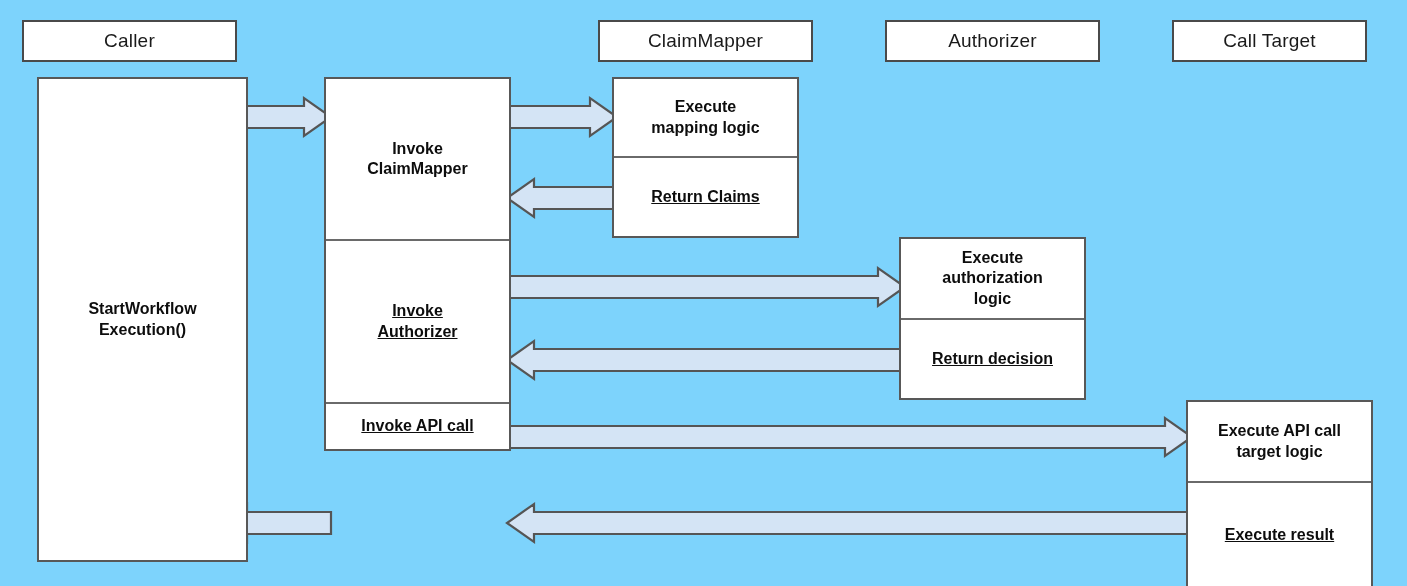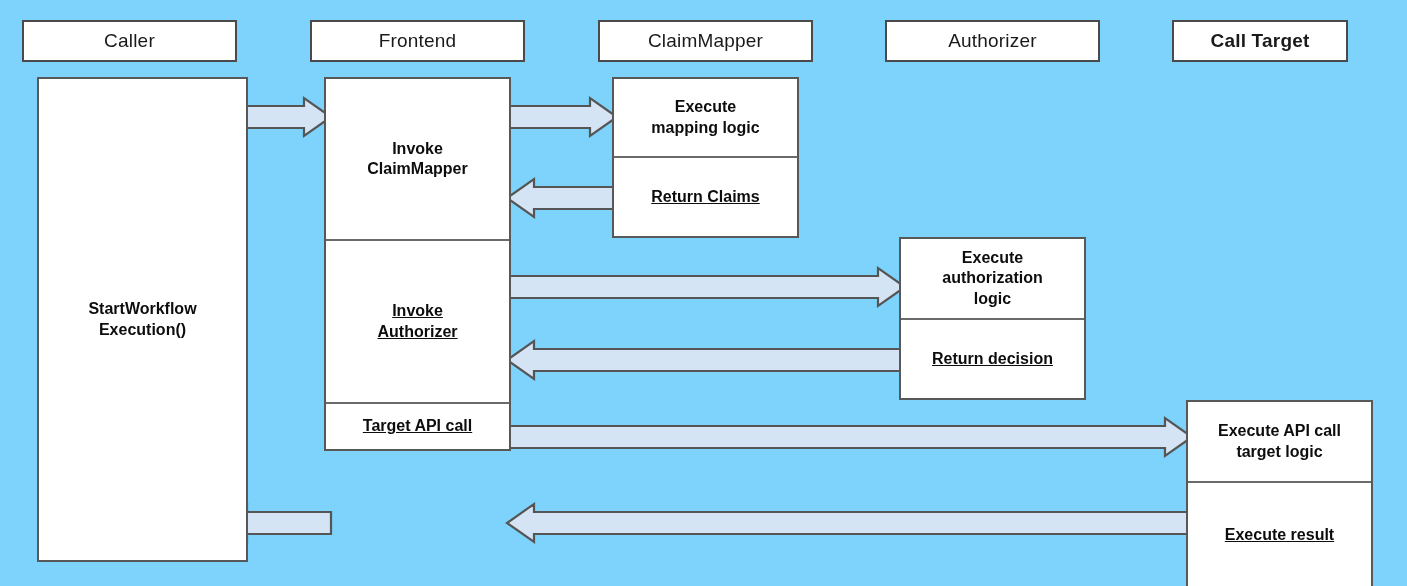--- a/index.html
+++ b/index.html
@@ -75,30 +75,27 @@
   }
 </style>
 </head>
 <body>
 
 <div id="canvas">
 
   <div class="participant" style="left:22px; top:20px; width:215px; height:42px;">
     <span>Caller</span>
   </div>
-  <div class="participant" style="left:310px; top:20px; width:215px; height:42px;">
-    <span>Frontend</span>
-  </div>
   <div class="participant" style="left:598px; top:20px; width:215px; height:42px;">
     <span>ClaimMapper</span>
   </div>
   <div class="participant" style="left:885px; top:20px; width:215px; height:42px;">
     <span>Authorizer</span>
   </div>
-  <div class="participant" style="left:1172px; top:20px; width:176px; height:42px;font-weight:bold;">
+  <div class="participant" style="left:1172px; top:20px; width:195px; height:42px;">
     <span>Call Target</span>
   </div>
 
   <div class="arrow" style="left:220px; top:97px; width:112px; height:40px;">
     <svg width="112" height="40" viewBox="0 0 112 40">
       <polygon points="1,9 84,9 84,1 111,20 84,39 84,31 1,31"></polygon>
     </svg>
   </div>
 
   <div class="arrow" style="left:508px; top:97px; width:110px; height:40px;">
@@ -146,21 +143,21 @@
   <div class="lifeline" style="left:37px; top:77px; width:211px; height:485px;">
     <div class="seg" style="flex:1 1 auto; white-space:pre-line;">StartWorkflow
 Execution()</div>
   </div>
 
   <div class="lifeline" style="left:324px; top:77px; width:187px; height:374px;">
     <div class="seg" style="height:160px; white-space:pre-line;">Invoke
 ClaimMapper</div>
     <div class="seg" style="height:163px; white-space:pre-line;">Invoke
 Authorizer</div>
-    <div class="seg" style="flex:1 1 auto; white-space:pre-line;">Target API call</div>
+    <div class="seg" style="flex:1 1 auto; white-space:pre-line;">Invoke API call</div>
   </div>
 
   <div class="lifeline" style="left:612px; top:77px; width:187px; height:161px;">
     <div class="seg" style="height:77px; white-space:pre-line;">Execute
 mapping logic</div>
     <div class="seg" style="flex:1 1 auto; white-space:pre-line;">Return Claims</div>
   </div>
 
   <div class="lifeline" style="left:899px; top:237px; width:187px; height:163px;">
     <div class="seg" style="height:79px; white-space:pre-line;">Execute

